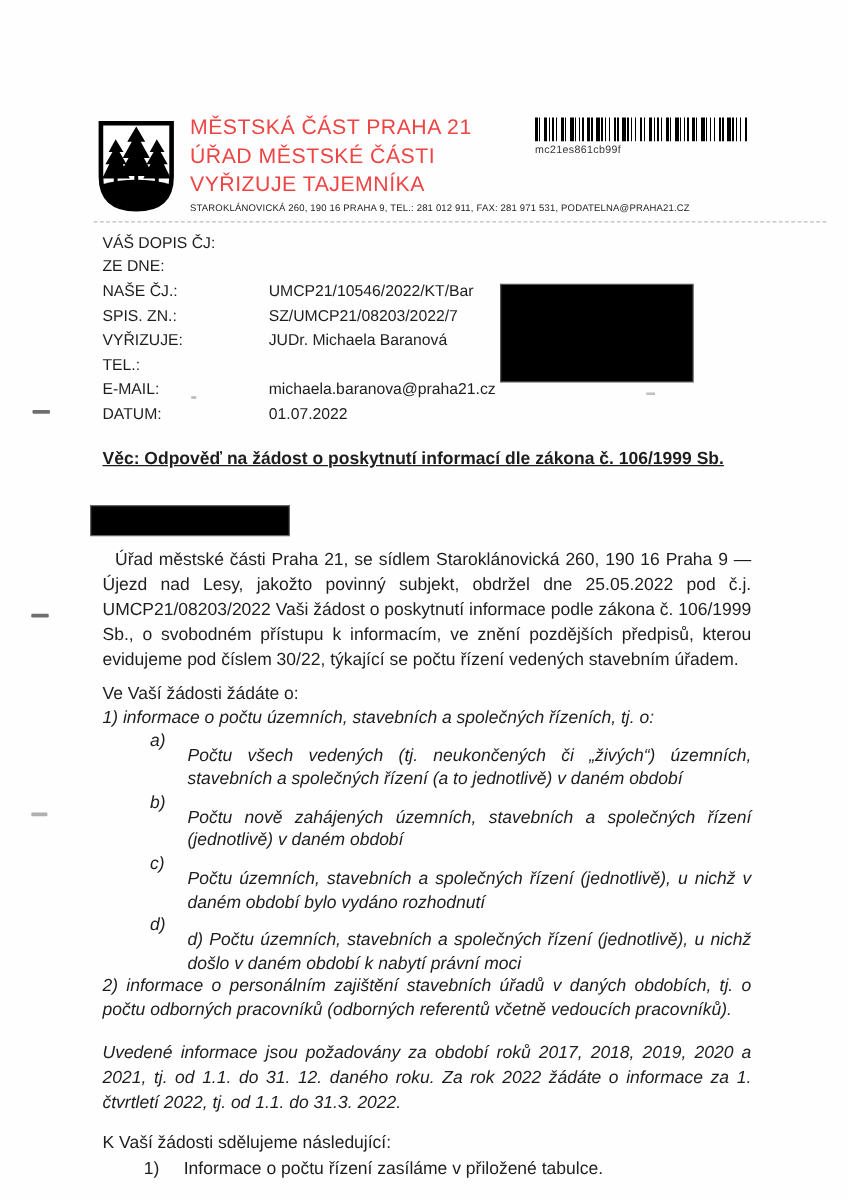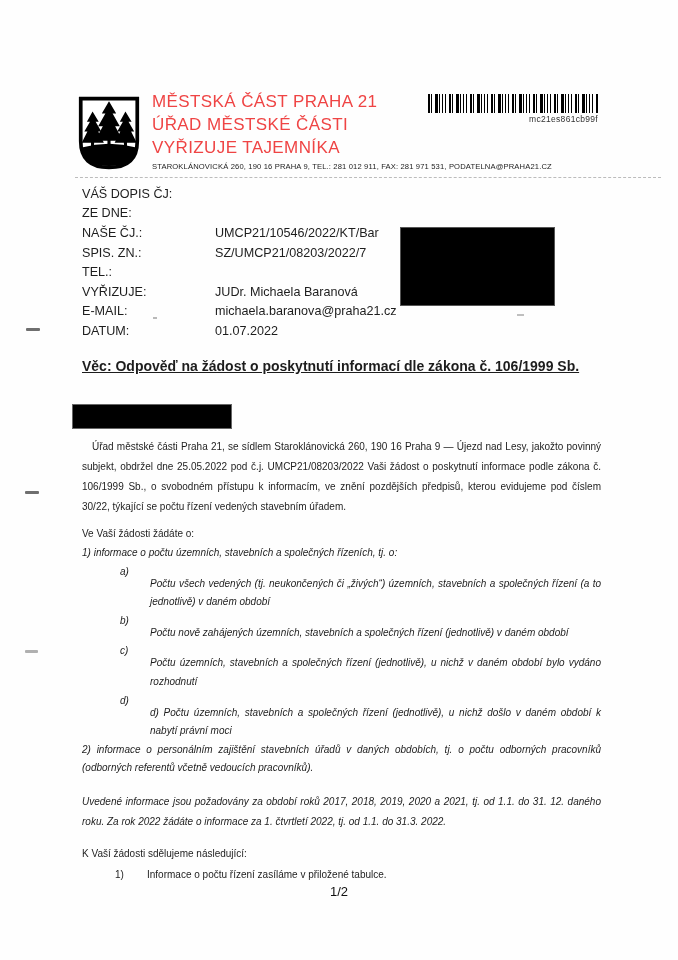--- a/index.html
+++ b/index.html
@@ -16,34 +16,34 @@
   .barcode{
     width:170px;height:19px;
     background-image:repeating-linear-gradient(90deg,
       #000 0,#000 2px,#fff 2px,#fff 3px,
       #000 3px,#000 4px,#fff 4px,#fff 7px,
       #000 7px,#000 10px,#fff 10px,#fff 11px,
       #000 11px,#000 12px,#fff 12px,#fff 14px,
       #000 14px,#000 15px,#fff 15px,#fff 17px,
       #000 17px,#000 18px,#fff 18px,#fff 21px);
   }
-  .barcode-label{margin-top:1px;text-align:right;font-size:8.5px;color:#333;letter-spacing:.3px;}
+  .barcode-label{margin-top:1px;text-align:left;font-size:8.5px;color:#333;letter-spacing:.3px;}
   .header-divider{position:absolute;left:75px;top:177px;width:586px;border-top:1px dashed #9a9a9a;opacity:.65;}
   
   .meta{position:absolute;left:82px;top:184px;width:330px;font-size:12.6px;}
   .meta-row{display:flex;height:19.6px;align-items:center;}
   .meta-label{width:133px;flex:0 0 133px;}
   .meta-value{white-space:nowrap;}
   
   .redact1{position:absolute;left:401px;top:228px;width:153px;height:77px;background:#000;box-shadow:0 0 0 1px #555;}
   .redact2{position:absolute;left:73px;top:405px;width:158px;height:23px;background:#000;box-shadow:0 0 0 1px #666;}
   
   .subject{position:absolute;left:82px;top:358px;font-size:14px;font-weight:bold;text-decoration:underline;white-space:nowrap;}
   
-  .content{position:absolute;left:82px;top:437px;width:519px;font-size:10px;line-height:20px;}
+  .content{position:absolute;left:82px;top:437px;width:519px;font-size:14px;line-height:20px;}
   .para{text-align:justify;text-align-last:left;}
   .p1{text-indent:10px;margin:0 0 7px 0;}
   .intro{margin:0;}
   .ital{font-style:italic;}
   .list{line-height:18.6px;margin:0;}
   .li{display:flex;padding-left:38px;}
   .li .marker{flex:0 0 30px;font-style:italic;}
   .li .litext{flex:1;text-align:justify;text-align-last:left;font-style:italic;margin-top:12px;}
   .p3{margin:14px 0 0 0;font-style:italic;}
   .p4intro{margin:12px 0 0 0;}
@@ -100,26 +100,26 @@
     </div>
     <div class="meta-row">
       <span class="meta-label">NAŠE ČJ.:</span>
       <span class="meta-value">UMCP21/10546/2022/KT/Bar</span>
     </div>
     <div class="meta-row">
       <span class="meta-label">SPIS. ZN.:</span>
       <span class="meta-value">SZ/UMCP21/08203/2022/7</span>
     </div>
     <div class="meta-row">
+      <span class="meta-label">VYŘIZUJE:</span>
+      <span class="meta-value">JUDr. Michaela Baranová</span>
+    </div>
+    <div class="meta-row">
       <span class="meta-label">TEL.:</span>
       <span class="meta-value"></span>
-    </div>
-    <div class="meta-row">
-      <span class="meta-label">VYŘIZUJE:</span>
-      <span class="meta-value">JUDr. Michaela Baranová</span>
     </div>
     <div class="meta-row">
       <span class="meta-label">E-MAIL:</span>
       <span class="meta-value">michaela.baranova@praha21.cz</span>
     </div>
     <div class="meta-row">
       <span class="meta-label">DATUM:</span>
       <span class="meta-value">01.07.2022</span>
     </div>
   </div>
@@ -154,21 +154,20 @@
       <div class="ital para">2) informace o personálním zajištění stavebních úřadů v daných obdobích, tj. o počtu odborných pracovníků (odborných referentů včetně vedoucích pracovníků).</div>
     </div>
     <p class="para p3">Uvedené informace jsou požadovány za období roků 2017, 2018, 2019, 2020 a 2021, tj. od 1.1. do 31. 12. daného roku. Za rok 2022 žádáte o informace za 1. čtvrtletí 2022, tj. od 1.1. do 31.3. 2022.</p>
     <p class="intro p4intro">K Vaší žádosti sdělujeme následující:</p>
     <div class="p4item">
       <span class="marker">1)</span>
       <span>Informace o počtu řízení zasíláme v přiložené tabulce.</span>
     </div>
   </div>
 
-  <div class="footer">1/2</div>
 
   <div class="fold f1"></div>
   <div class="fold f2"></div>
   <div class="fold f3"></div>
   <div class="speck sp1"></div>
   <div class="speck sp2"></div>
 
 </div>
 
 </body></html>

